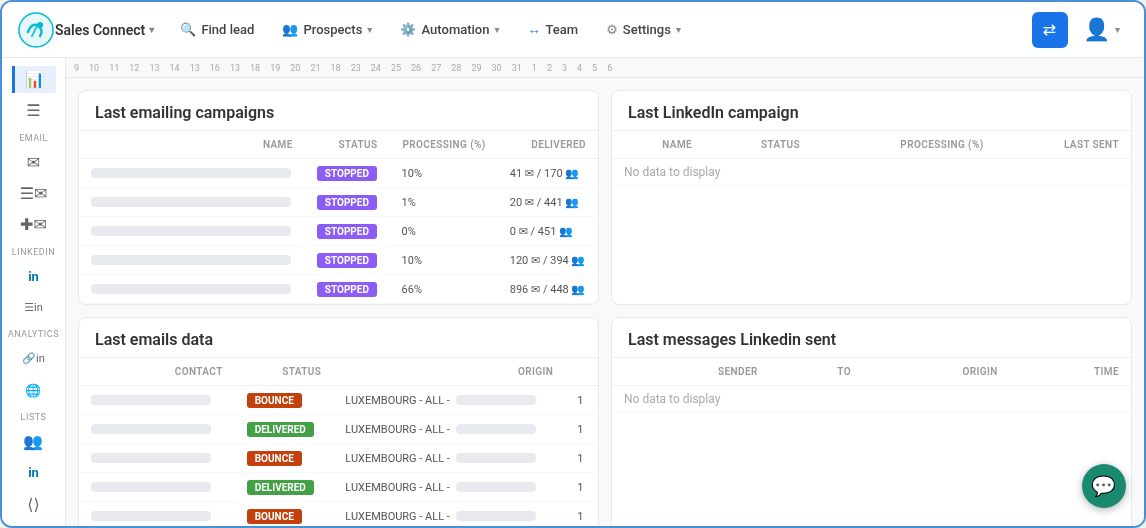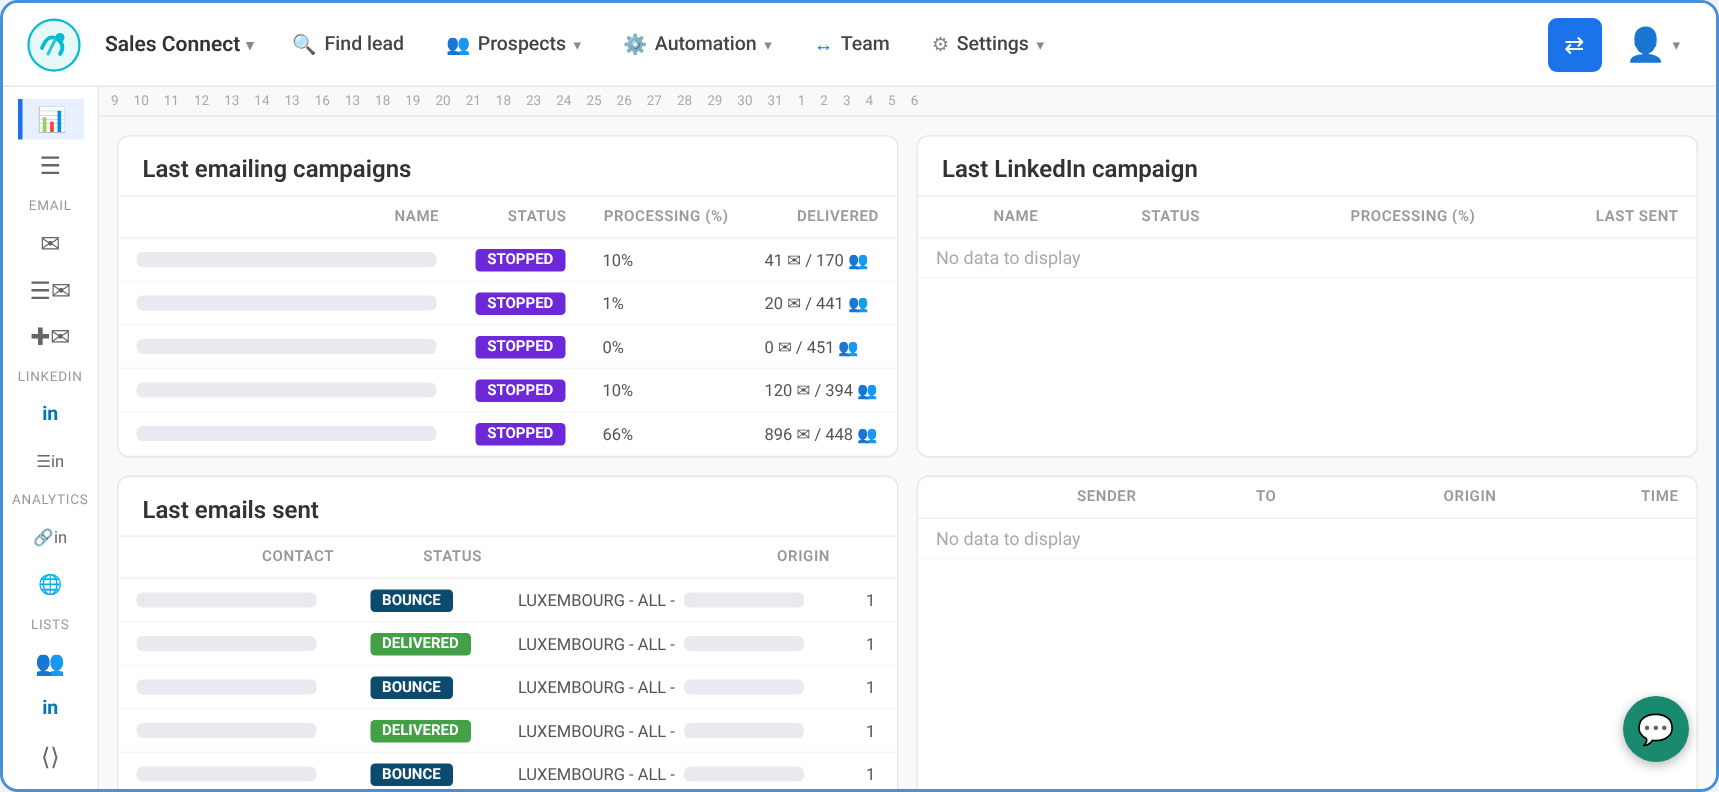--- a/index.html
+++ b/index.html
@@ -23,21 +23,21 @@
       border-bottom: 1px solid #e8e8e8;
       display: flex;
       align-items: center;
       padding: 0 16px;
       gap: 8px;
       flex-shrink: 0;
     }
     .logo-area {
       display: flex;
       align-items: center;
-      gap: 16px;
+      gap: 1px;
       margin-right: 8px;
     }
     .logo-icon {
       width: 36px;
       height: 36px;
     }
     .app-title {
       font-size: 14px;
       font-weight: 600;
       color: #333;
@@ -208,22 +208,22 @@
     .placeholder-bar.w-80 { width: 80px; }
 
     .status-badge {
       display: inline-block;
       padding: 2px 8px;
       border-radius: 3px;
       font-size: 10px;
       font-weight: 700;
       color: #fff;
     }
-    .status-stopped { background: #6d28d9; }
-    .status-bounce { background: #0c4a6e; }
+    .status-stopped { background: #8b5cf6; }
+    .status-bounce { background: #c2410c; }
     .status-delivered { background: #43a047; }
 
     .cell-text { font-size: 11px; color: #555; }
 
     .no-data {
       padding: 24px 16px;
       color: #aaa;
       font-size: 12px;
     }
 
@@ -477,21 +477,21 @@
                   <td colspan="4" class="no-data">No data to display</td>
                 </tr>
               </tbody>
             </table>
           </div>
         </div>
 
         <div class="panels-row">
 
           <div class="panel panel-left">
-            <div class="panel-header">Last emails sent</div>
+            <div class="panel-header">Last emails data</div>
             <table class="data-table">
               <thead>
                 <tr>
                   <th>CONTACT</th>
                   <th>STATUS</th>
                   <th>ORIGIN</th>
                   <th></th>
                 </tr>
               </thead>
               <tbody id="emails-sent-body">
@@ -563,20 +563,21 @@
                 </tbody>
             </table>
             <div class="horizontal-scroll">
               <span class="scroll-arrow">◀</span>
 
               <span class="scroll-arrow">▶</span>
             </div>
           </div>
 
           <div class="panel panel-right">
+            <div class="panel-header">Last messages Linkedin sent</div>
             <table class="data-table">
               <thead>
                 <tr>
                   <th>SENDER</th>
                   <th>TO</th>
                   <th>ORIGIN</th>
                   <th>TIME</th>
                 </tr>
               </thead>
               <tbody>

